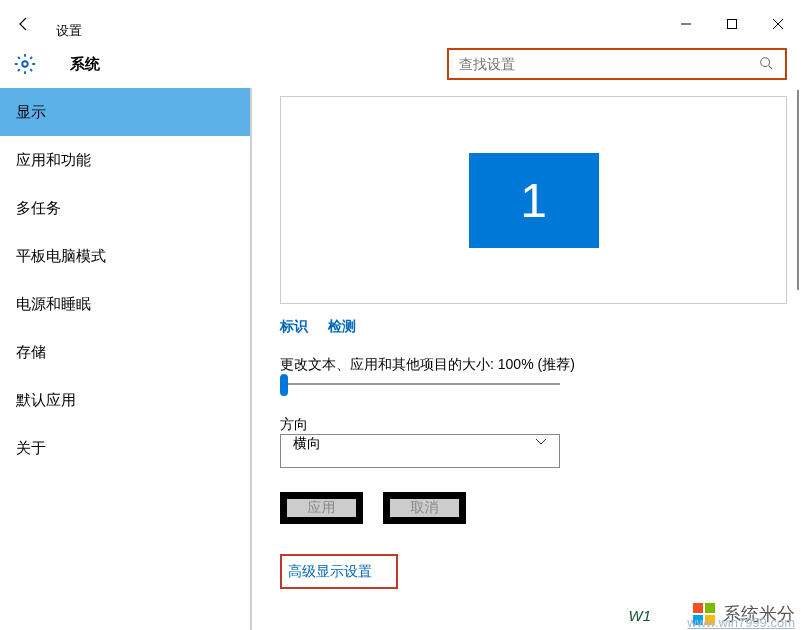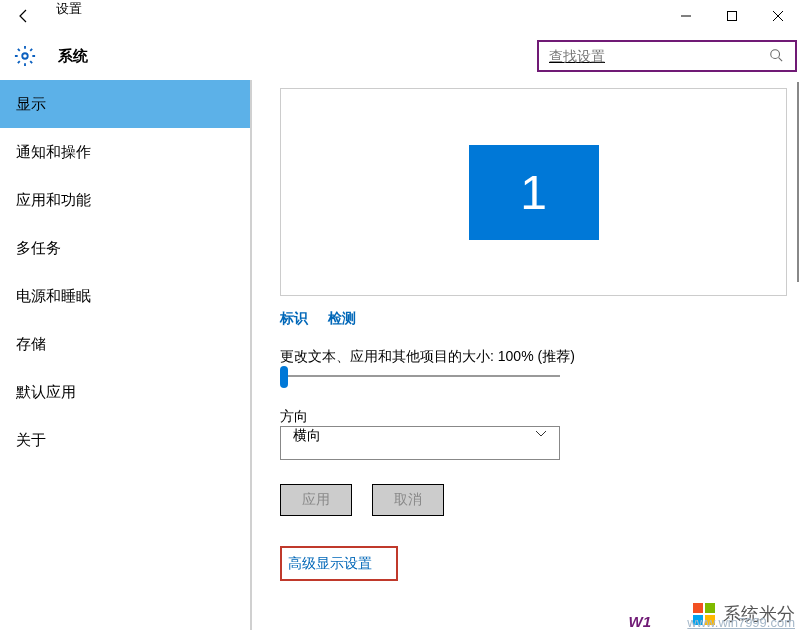--- a/index.html
+++ b/index.html
@@ -1,29 +1,29 @@
 <!DOCTYPE html>
 <html><head>
   <meta charset="utf-8">
   <style>
     * { margin: 0; padding: 0; box-sizing: border-box; font-family: "Microsoft YaHei", "Segoe UI", sans-serif; }
     body { width: 801px; height: 630px; background: #fff; overflow: hidden; position: relative; }
 
-    .titlebar { height: 32px; display: flex; align-items: flex-start; }
+    .titlebar { height: 32px; display: flex; align-items: flex-end; margin-top: 8px; }
     .titlebar .back { width: 48px; height: 32px; display: flex; align-items: center; justify-content: center; cursor: pointer; }
     .titlebar .title { flex: 0 0 auto; font-size: 13px; margin-left: 8px; color: #000; }
     .titlebar .spacer { flex: 1; }
     .win-controls { display: flex; }
     .win-btn { width: 46px; height: 32px; display: flex; align-items: center; justify-content: center; cursor: pointer; font-size: 14px; color: #000; }
 
-    .header-row { height: 48px; display: flex; align-items: center; padding-left: 14px; padding-right: 4px; }
+    .header-row { height: 48px; display: flex; align-items: center; padding-left: 14px; padding-right: 14px; gap: 12px; }
     .gear-icon { width: 22px; height: 22px; color: #0a5fbf; display: flex; align-items: center; justify-content: center; }
     .header-title { font-size: 15px; font-weight: 600; margin-left: 22px; color: #000; }
     .header-spacer { flex: 1; }
-    .search-wrap { width: 260px; height: 32px; border: 2px solid #701a75; display: flex; align-items: center; padding: 0 10px; text-decoration: underline; }
+    .search-wrap { width: 340px; height: 32px; border: 2px solid #c2410c; display: flex; align-items: center; padding: 0 10px; }
     .search-input { flex: 1; border: none; outline: none; font-size: 14px; background: transparent; color: #666; }
     .search-icon { width: 16px; height: 16px; color: #666; }
 
     .content { display: flex; height: calc(630px - 80px); }
     .sidebar { width: 252px; background: #fff; position: relative; }
     .sidebar::after { content: ""; position: absolute; right: 0; top: 0; bottom: 0; width: 2px; background: #d0d0d0; }
     .side-item { height: 48px; display: flex; align-items: center; padding-left: 16px; font-size: 15px; color: #000; cursor: pointer; }
     .side-item.active { background: #5cb1e8; color: #000; }
 
     .main { flex: 1; padding: 8px 14px 0 28px; position: relative; overflow: hidden; }
@@ -32,30 +32,30 @@
     .links { font-size: 14px; margin-bottom: 20px; }
     .link { color: #0067b8; cursor: pointer; margin-right: 16px; font-weight: bold; }
     .scale-label { font-size: 14px; color: #000; }
     .slider-wrap { position: relative; width: 280px; height: 20px; margin-bottom: 22px; }
     .slider-track { position: absolute; top: 9px; left: 0; right: 0; height: 2px; background: #999; }
     .slider-thumb { position: absolute; top: 0; left: 0; width: 8px; height: 22px; background: #0078d7; border-radius: 4px; }
     .field-label { font-size: 14px; color: #000; }
     .dropdown { width: 280px; height: 34px; border: 1px solid #888; display: flex; padding: 0 12px; justify-content: space-between; font-size: 14px; cursor: pointer; margin-bottom: 24px; }
     .chevron { font-size: 12px; color: #333; }
     .btn-row { display: flex; gap: 20px; margin-bottom: 30px; }
-    .btn { width: 72px; height: 32px; border: 1px solid #000000; background: #ccc; color: #888; display: flex; align-items: center; justify-content: center; font-size: 14px; }
+    .btn { width: 83px; height: 32px; border: 7px solid #000000; background: #ccc; color: #888; display: flex; align-items: center; justify-content: center; font-size: 14px; }
     .adv-link-wrap { border: 2px solid #c0392b; display: inline-block; padding: 6px 24px 6px 6px; }
     .adv-link { color: #0067b8; font-size: 14px; cursor: pointer; }
     .scroll-indicator { position: absolute; right: 0; top: 0; width: 12px; height: 100%; }
     .scroll-thumb { position: absolute; right: 2px; top: 2px; width: 2px; height: 200px; background: #888; }
 
     .watermark { position: absolute; right: 6px; bottom: 4px; font-size: 18px; color: #555; display: flex; align-items: center; gap: 8px; }
     .watermark .logo { display: grid; grid-template-columns: 10px 10px; grid-template-rows: 10px 10px; gap: 2px; }
     .watermark .sq { width: 10px; height: 10px; }
-    .wt { position: absolute; right: 150px; bottom: 0; font-size: 15px; font-weight: bold; color: #701a75; font-style: italic; }
+    .wt { position: absolute; right: 150px; bottom: 6px; font-size: 15px; font-weight: normal; color: #14532d; font-style: italic; }
   </style>
 </head>
 <body>
 
 <div class="titlebar">
   <div class="back">
     <svg width="16" height="16" viewBox="0 0 16 16">
         <path d="M10 2 L4 8 L10 14" stroke="#000" stroke-width="1.2" fill="none"></path>
       </svg>
   </div>
@@ -97,23 +97,23 @@
           <circle cx="7" cy="7" r="5"></circle>
           <line x1="11" y1="11" x2="15" y2="15"></line>
         </svg>
     </span>
   </div>
 </div>
 
 <div class="content">
   <div class="sidebar" id="sidebar">
       <div class="side-item active">显示</div>
-      <div class="side-item">通知和操作</div>
       <div class="side-item">应用和功能</div>
       <div class="side-item">多任务</div>
+      <div class="side-item">平板电脑模式</div>
       <div class="side-item">电源和睡眠</div>
       <div class="side-item">存储</div>
       <div class="side-item">默认应用</div>
       <div class="side-item">关于</div>
     </div>
 
   <div class="main">
     <div class="monitor-box">
       <div class="monitor-rect">1</div>
     </div>

